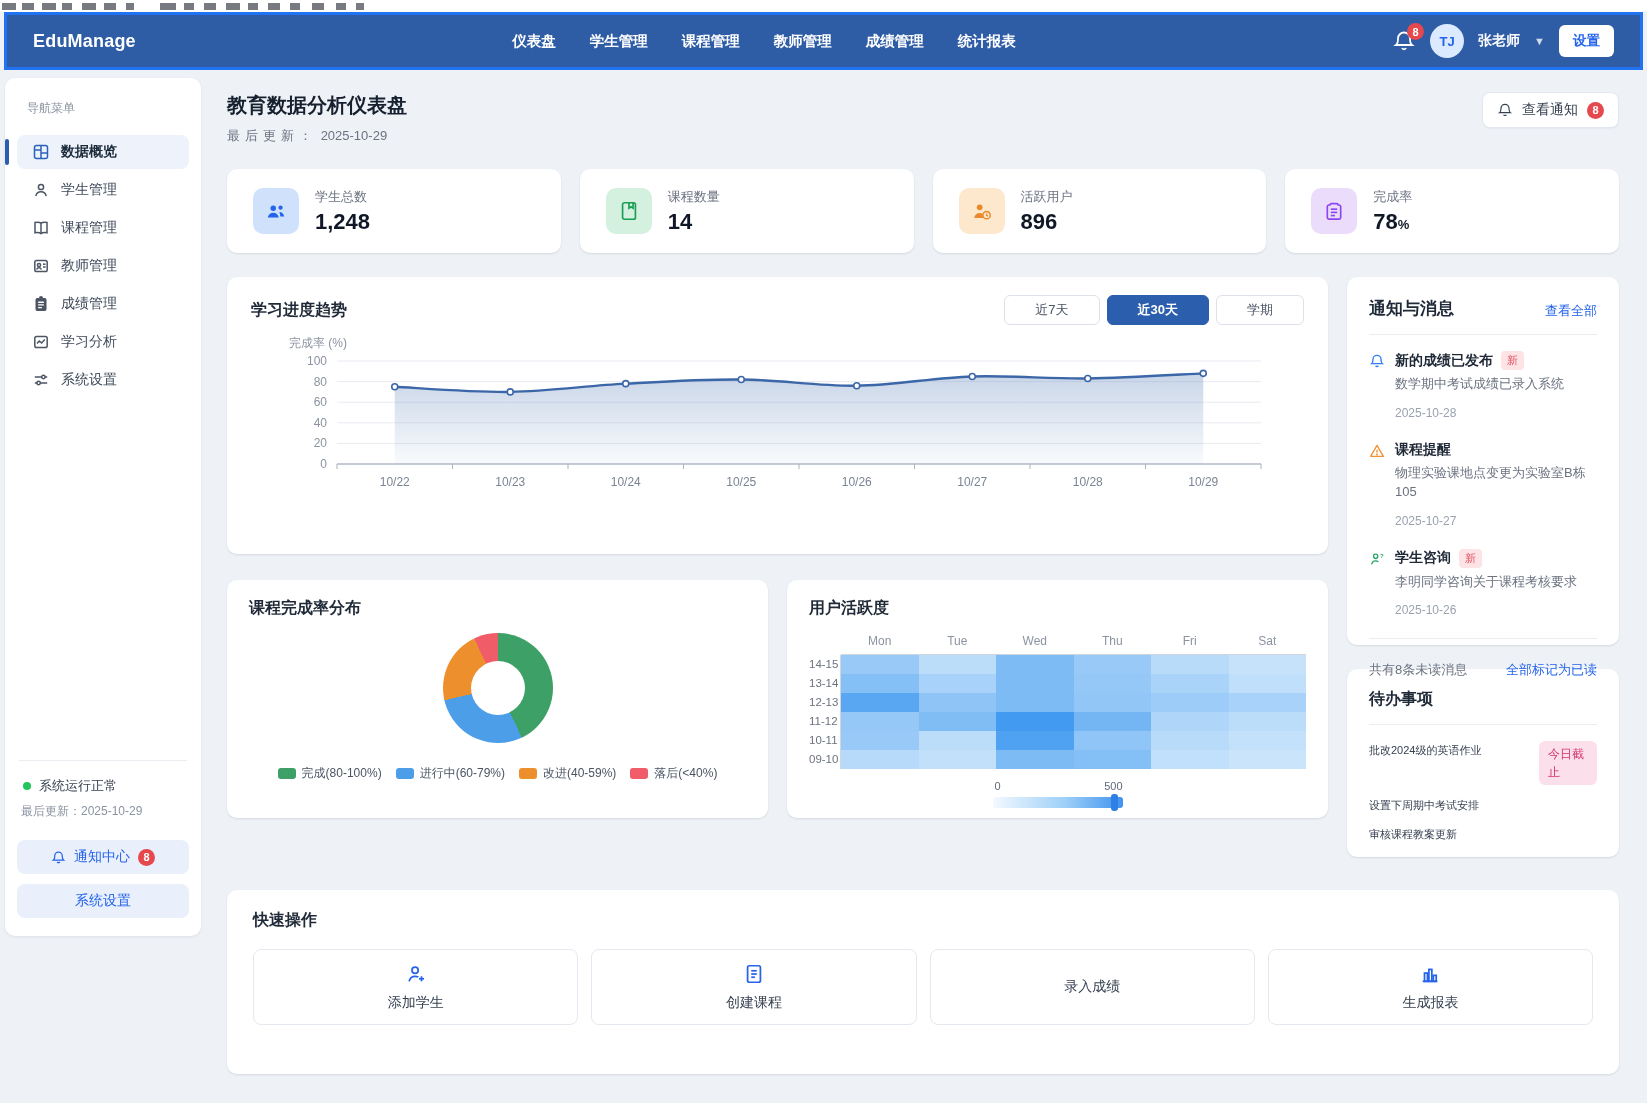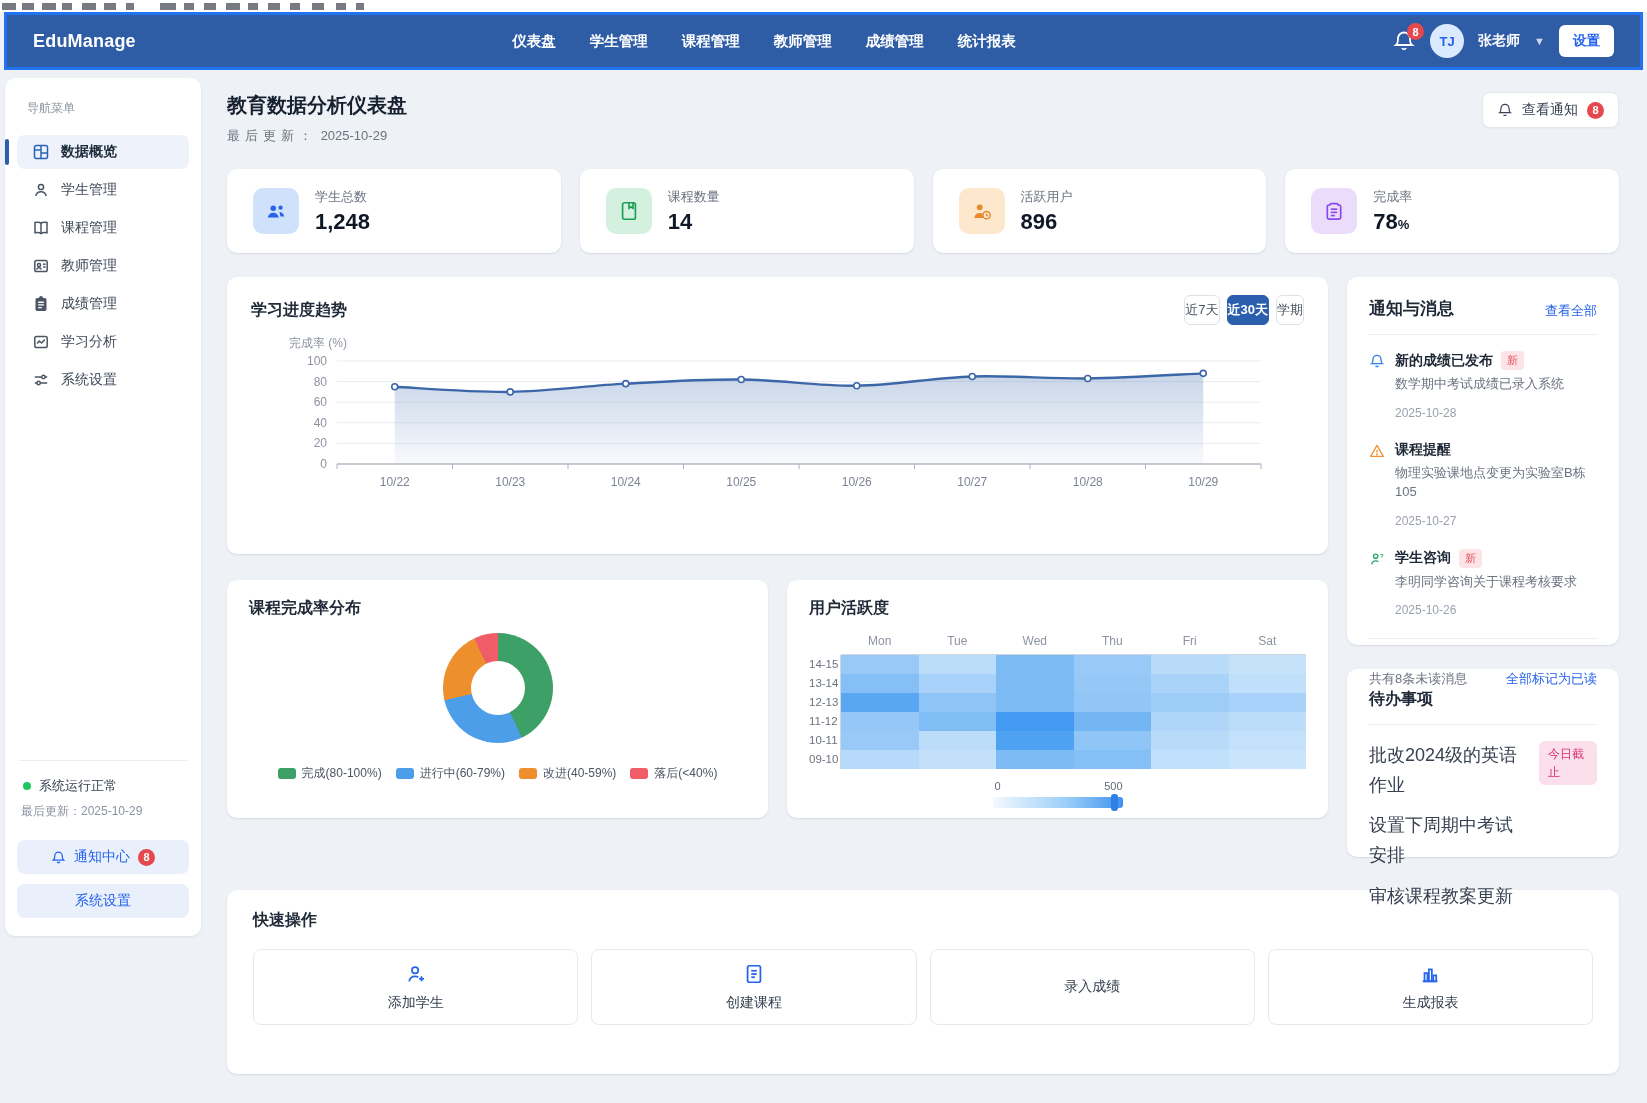--- a/index.html
+++ b/index.html
@@ -65,21 +65,21 @@
   .stat-value { font-size:22px; font-weight:bold; color:#101828; }
   .stat-value .sfx { font-size:13px; font-weight:bold; }
 
   .mid { margin-top:24px; display:grid; grid-template-columns:1fr 272px; gap:19px; align-items:start; }
 
   
   .trend-card { height:277px; padding:18px 24px; }
   .card-title { font-size:16px; font-weight:bold; color:#1f2937; }
   .trend-head { display:flex; justify-content:space-between; align-items:center; }
   .tabs { display:flex; gap:7px; }
-  .tab { font-size:13px; padding:5px 0; border-radius:6px; border:1px solid #dce1ea; background:#fff; color:#4b5563; cursor:pointer; }
+  .tab { font-size:13px; padding:5px 30px; border-radius:6px; border:1px solid #dce1ea; background:#fff; color:#4b5563; cursor:pointer; }
   .tab.active { background:#2b5fad; border-color:#2b5fad; color:#fff; font-weight:bold; }
   .trend-svg { margin-top:6px; display:block; }
 
   .charts-row { display:grid; grid-template-columns:1fr 1fr; gap:19px; margin-top:26px; }
   .donut-card, .heat-card { height:238px; padding:18px 22px; }
 
   
   .donut-wrap { display:flex; justify-content:center; margin-top:14px; }
   .donut { width:110px; height:110px; border-radius:50%; position:relative; }
   .donut::after { content:""; position:absolute; left:50%; top:50%; width:54px; height:54px; margin:-27px 0 0 -27px; background:#fff; border-radius:50%; }
@@ -104,26 +104,26 @@
   .panel-title { font-size:17px; font-weight:bold; color:#1f2937; }
   .link-blue { font-size:13px; color:#2563eb; cursor:pointer; text-decoration:none; }
   .panel-divider { border-top:1px solid #e9edf2; margin:14px 0 16px; }
   .notif-item { display:flex; gap:10px; margin-bottom:21px; cursor:pointer; }
   .notif-item svg { width:16px; height:16px; flex:0 0 auto; margin-top:2px; }
   .notif-title-row { display:flex; align-items:center; gap:8px; }
   .notif-title { font-size:14px; font-weight:bold; color:#1f2937; }
   .badge-new { font-size:11px; color:#e25563; background:#fde3e6; border-radius:4px; padding:2px 6px; }
   .notif-desc { font-size:13px; color:#6b7280; line-height:1.45; margin-top:5px; }
   .notif-date { font-size:12px; color:#9aa2af; margin-top:12px; }
-  .notif-footer { margin-top:auto; border-top:1px solid #e9edf2; padding-top:31px; display:flex; justify-content:space-between; align-items:center; }
+  .notif-footer { margin-top:auto; border-top:1px solid #e9edf2; padding-top:22px; display:flex; justify-content:space-between; align-items:center; }
   .notif-count { font-size:13px; color:#6b7280; }
 
   .todo-card { height:188px; padding:20px 22px; margin-top:24px; }
   .todo-item { display:flex; justify-content:space-between; align-items:flex-start; margin-bottom:11px; cursor:pointer; }
-  .todo-text { font-size:18px; color:#374151; line-height:1.65; max-width:160px; }
+  .todo-text { font-size:11px; color:#374151; line-height:1.65; max-width:160px; }
   .badge-due { font-size:12px; color:#d6336c; background:#fbe0eb; border-radius:6px; padding:4px 9px; width:58px; line-height:1.5; }
 
   
   .quick-card { margin-top:33px; height:184px; padding:20px 26px; }
   .quick-grid { display:grid; grid-template-columns:repeat(4,1fr); gap:13px; margin-top:18px; }
   .quick-btn { height:76px; border:1px solid #e4e9f0; border-radius:8px; background:#fff; display:flex; flex-direction:column; align-items:center; justify-content:center; gap:9px; cursor:pointer; font-size:14px; color:#374151; }
   .quick-btn svg { width:22px; height:22px; color:#2563eb; }
 </style>
 </head>
 <body>

